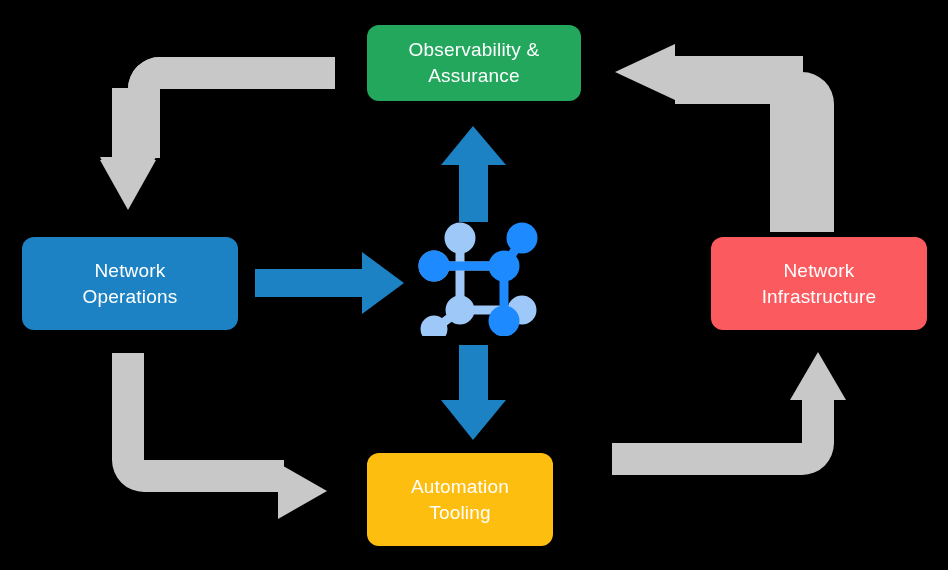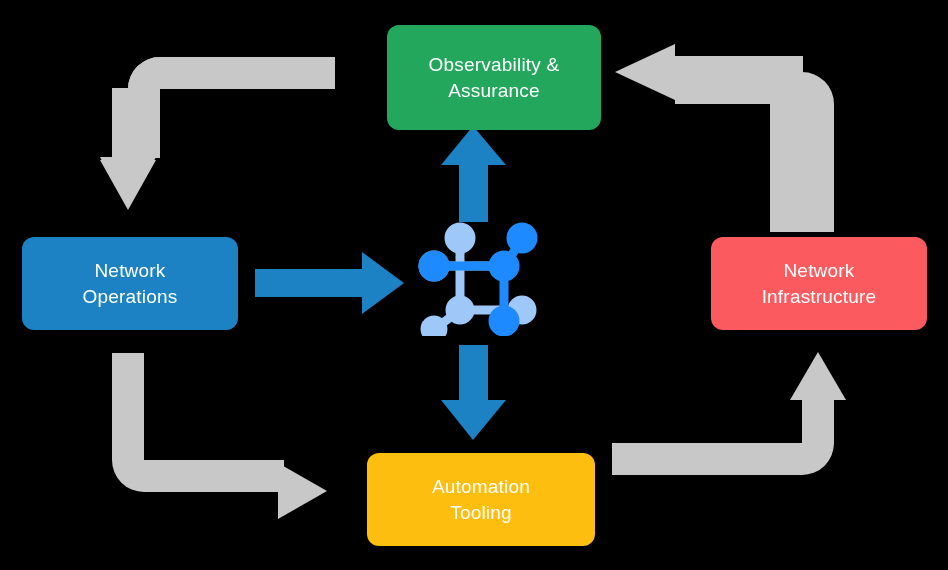--- a/index.html
+++ b/index.html
@@ -25,24 +25,24 @@
     color: #ffffff;
     font-size: 19px;
     line-height: 1.35;
     font-weight: 400;
     letter-spacing: 0.2px;
     box-sizing: border-box;
     padding: 6px 10px;
   }
   .box-label { white-space: pre-line; display: block; }
 
-  #box-observability { left: 367px; top: 25px;  width: 214px; height: 105px; margin-left: 20px; }
+  #box-observability { left: 367px; top: 25px;  width: 214px; height: 76px; }
   #box-operations    { left: 22px;  top: 237px; width: 216px; height: 93px; }
   #box-infrastructure{ left: 711px; top: 237px; width: 216px; height: 93px; }
-  #box-automation    { left: 367px; top: 453px; width: 228px; height: 93px; }
+  #box-automation    { left: 367px; top: 453px; width: 186px; height: 93px; }
 
   .svg-layer {
     position: absolute;
     left: 0; top: 0;
     width: 948px; height: 570px;
   }
   .center-icon {
     position: absolute;
     left: 418px; top: 216px;
     width: 120px; height: 120px;

